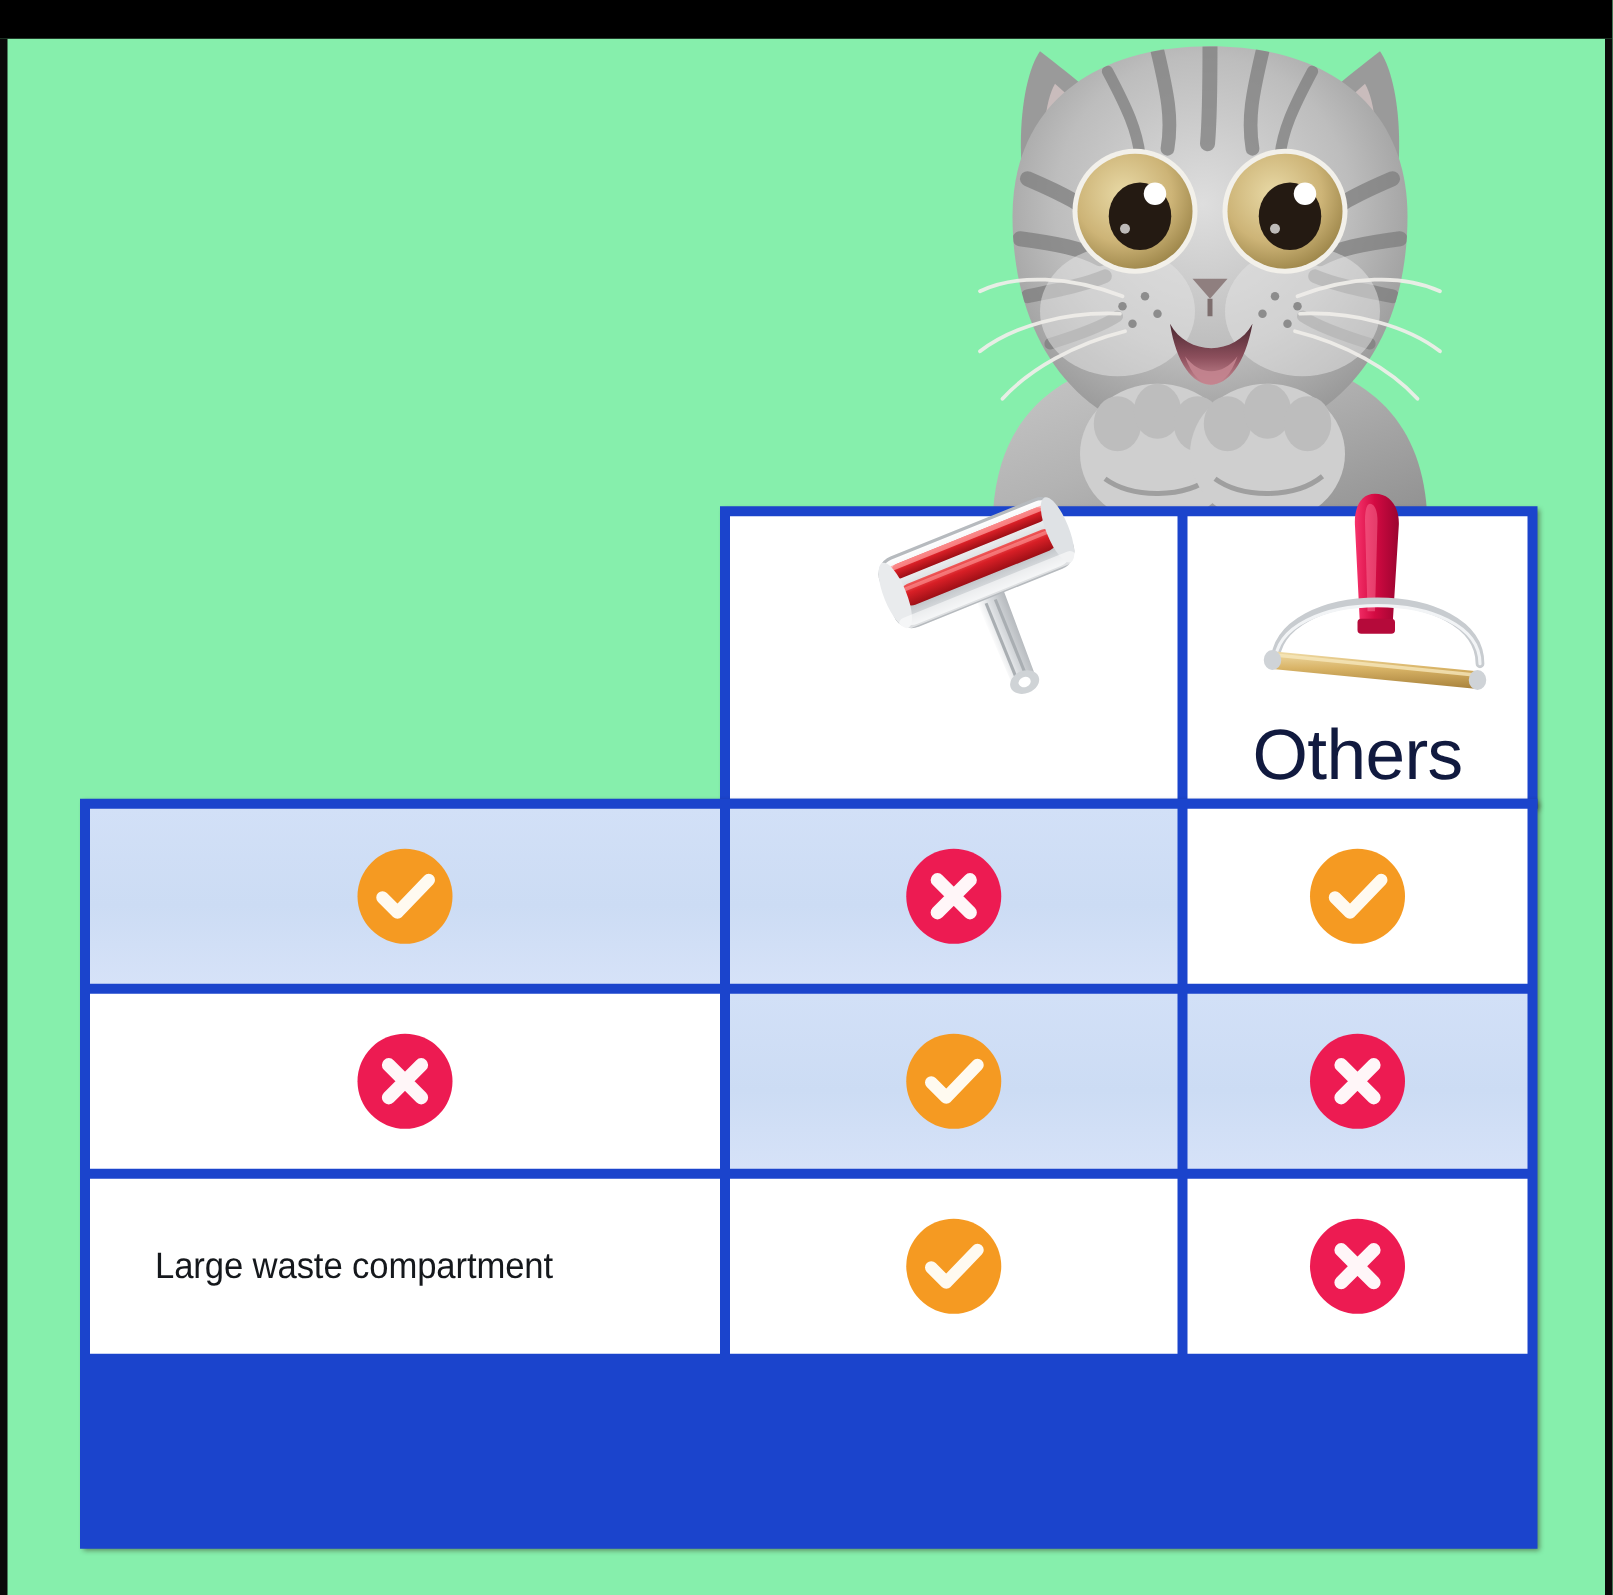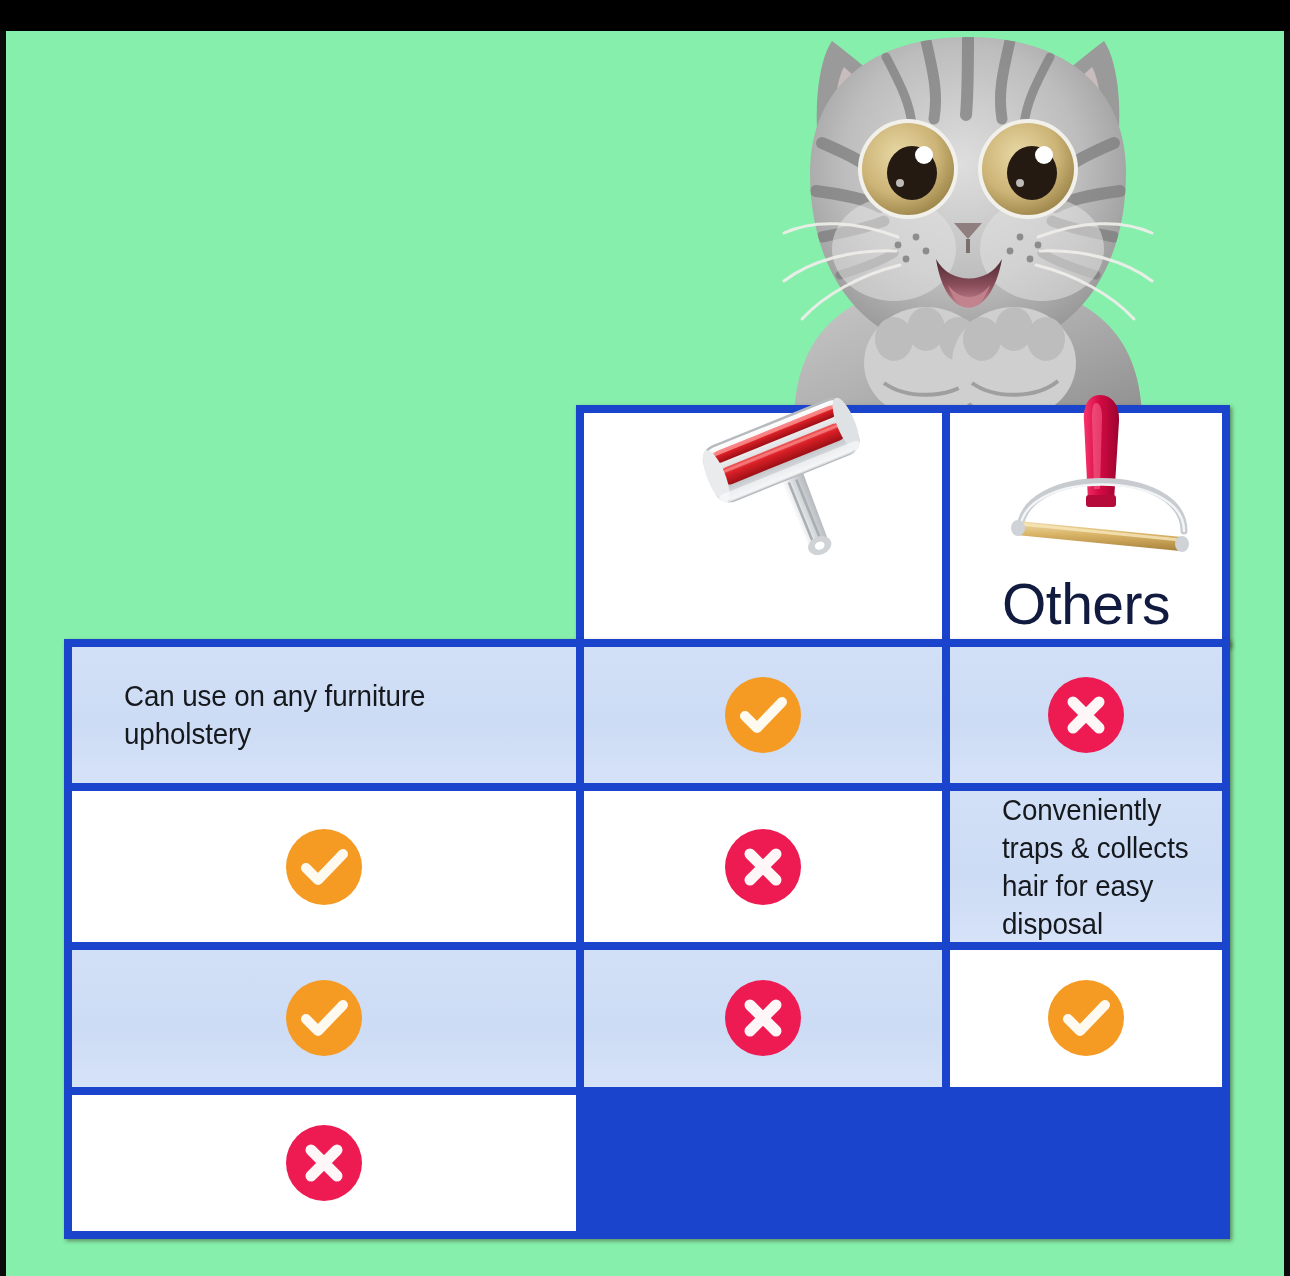--- a/index.html
+++ b/index.html
@@ -344,26 +344,20 @@
         </div>
         <div id="others-label">Others</div>
       </div>
 
     </div>
   </div>
 
   <div class="frame" id="body-band">
     <div class="cellgrid">
 
-      <div class="cell tint label">
-        <div class="feature-text">
-          <span>Can use on any furniture</span><br>
-          <span>upholstery</span>
-        </div>
-      </div>
       <div class="cell tint mark">
         <svg class="badge" width="80" height="80" viewBox="0 0 80 80">
           <circle cx="40" cy="40" r="38" fill="#F59A22"></circle>
           <path d="M22 41 L34 53 L59 27" fill="none" stroke="#fffaf0" stroke-width="10" stroke-linecap="round" stroke-linejoin="round"></path>
         </svg>
       </div>
       <div class="cell tint mark">
         <svg class="badge" width="80" height="80" viewBox="0 0 80 80">
           <circle cx="40" cy="40" r="38" fill="#ED1B52"></circle>
           <path d="M27 27 L53 53 M53 27 L27 53" fill="none" stroke="#fff6f8" stroke-width="11" stroke-linecap="round"></path>
@@ -376,39 +370,38 @@
           <path d="M22 41 L34 53 L59 27" fill="none" stroke="#fffaf0" stroke-width="10" stroke-linecap="round" stroke-linejoin="round"></path>
         </svg>
       </div>
       <div class="cell mark">
         <svg class="badge" width="80" height="80" viewBox="0 0 80 80">
           <circle cx="40" cy="40" r="38" fill="#ED1B52"></circle>
           <path d="M27 27 L53 53 M53 27 L27 53" fill="none" stroke="#fff6f8" stroke-width="11" stroke-linecap="round"></path>
         </svg>
       </div>
 
-      <div class="cell tint label">
-        <div class="feature-text">
-          <span>Conveniently traps &amp; collects</span><br>
-          <span>hair for easy disposal</span>
-        </div>
-      </div>
       <div class="cell tint mark">
         <svg class="badge" width="80" height="80" viewBox="0 0 80 80">
           <circle cx="40" cy="40" r="38" fill="#F59A22"></circle>
           <path d="M22 41 L34 53 L59 27" fill="none" stroke="#fffaf0" stroke-width="10" stroke-linecap="round" stroke-linejoin="round"></path>
         </svg>
       </div>
       <div class="cell tint mark">
         <svg class="badge" width="80" height="80" viewBox="0 0 80 80">
           <circle cx="40" cy="40" r="38" fill="#ED1B52"></circle>
           <path d="M27 27 L53 53 M53 27 L27 53" fill="none" stroke="#fff6f8" stroke-width="11" stroke-linecap="round"></path>
         </svg>
       </div>
 
+      <div class="cell label">
+        <div class="feature-text">
+          <span>Large waste compartment</span>
+        </div>
+      </div>
       <div class="cell mark">
         <svg class="badge" width="80" height="80" viewBox="0 0 80 80">
           <circle cx="40" cy="40" r="38" fill="#F59A22"></circle>
           <path d="M22 41 L34 53 L59 27" fill="none" stroke="#fffaf0" stroke-width="10" stroke-linecap="round" stroke-linejoin="round"></path>
         </svg>
       </div>
       <div class="cell mark">
         <svg class="badge" width="80" height="80" viewBox="0 0 80 80">
           <circle cx="40" cy="40" r="38" fill="#ED1B52"></circle>
           <path d="M27 27 L53 53 M53 27 L27 53" fill="none" stroke="#fff6f8" stroke-width="11" stroke-linecap="round"></path>

